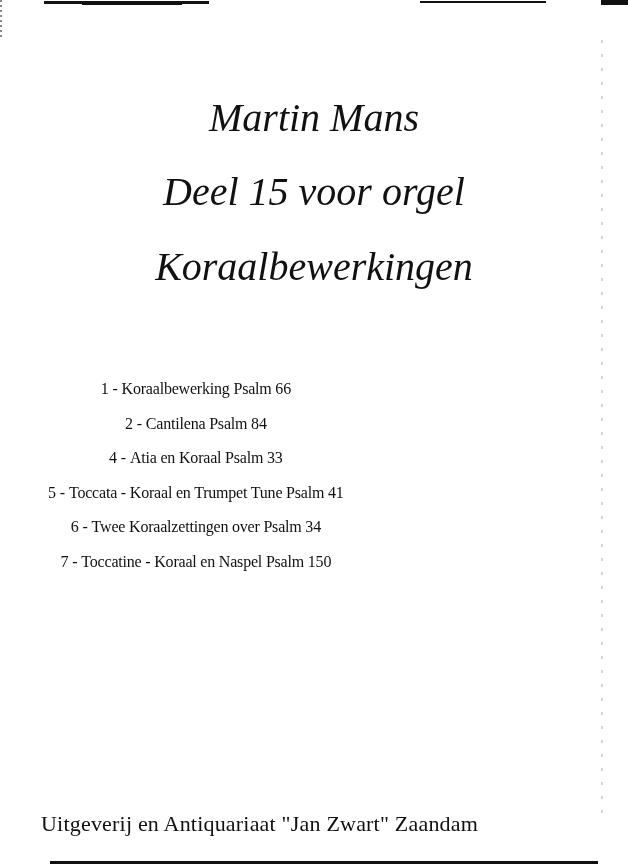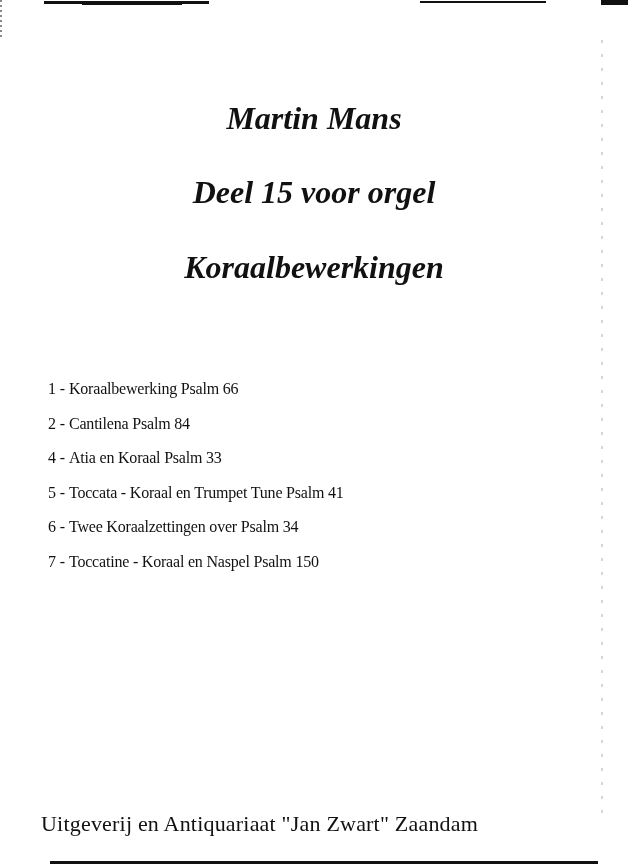--- a/index.html
+++ b/index.html
@@ -36,42 +36,43 @@
     }
     .scan-line.bottom { left: 50px; top: 861px; width: 548px; height: 3px; }
 
     .title-block {
       position: absolute;
       left: 0;
       width: 628px;
       top: 92px;
       text-align: center;
       font-style: italic;
-      font-weight: bold;
-      font-size: 32px;
+      font-weight: normal;
+      font-size: 40px;
       line-height: 52px;
     }
     .title-block div { margin: 0; }
     .title-line-2 { margin-top: 22px !important; }
     .title-line-3 { margin-top: 23px !important; }
 
     .contents {
       position: absolute;
       left: 48px;
       top: 372px;
       list-style: none;
       margin: 0;
       padding: 0;
       font-size: 16px;
     }
     .contents li {
       height: 34.6px;
       line-height: 34.6px;
       white-space: nowrap;
       letter-spacing: -0.2px;
+      text-align: center;
     }
     .contents .num { display: inline-block; }
     .contents .sep { padding: 0 4px; }
 
     .publisher {
       position: absolute;
       left: 41px;
       top: 810px;
       font-size: 22px;
       line-height: 28px;

